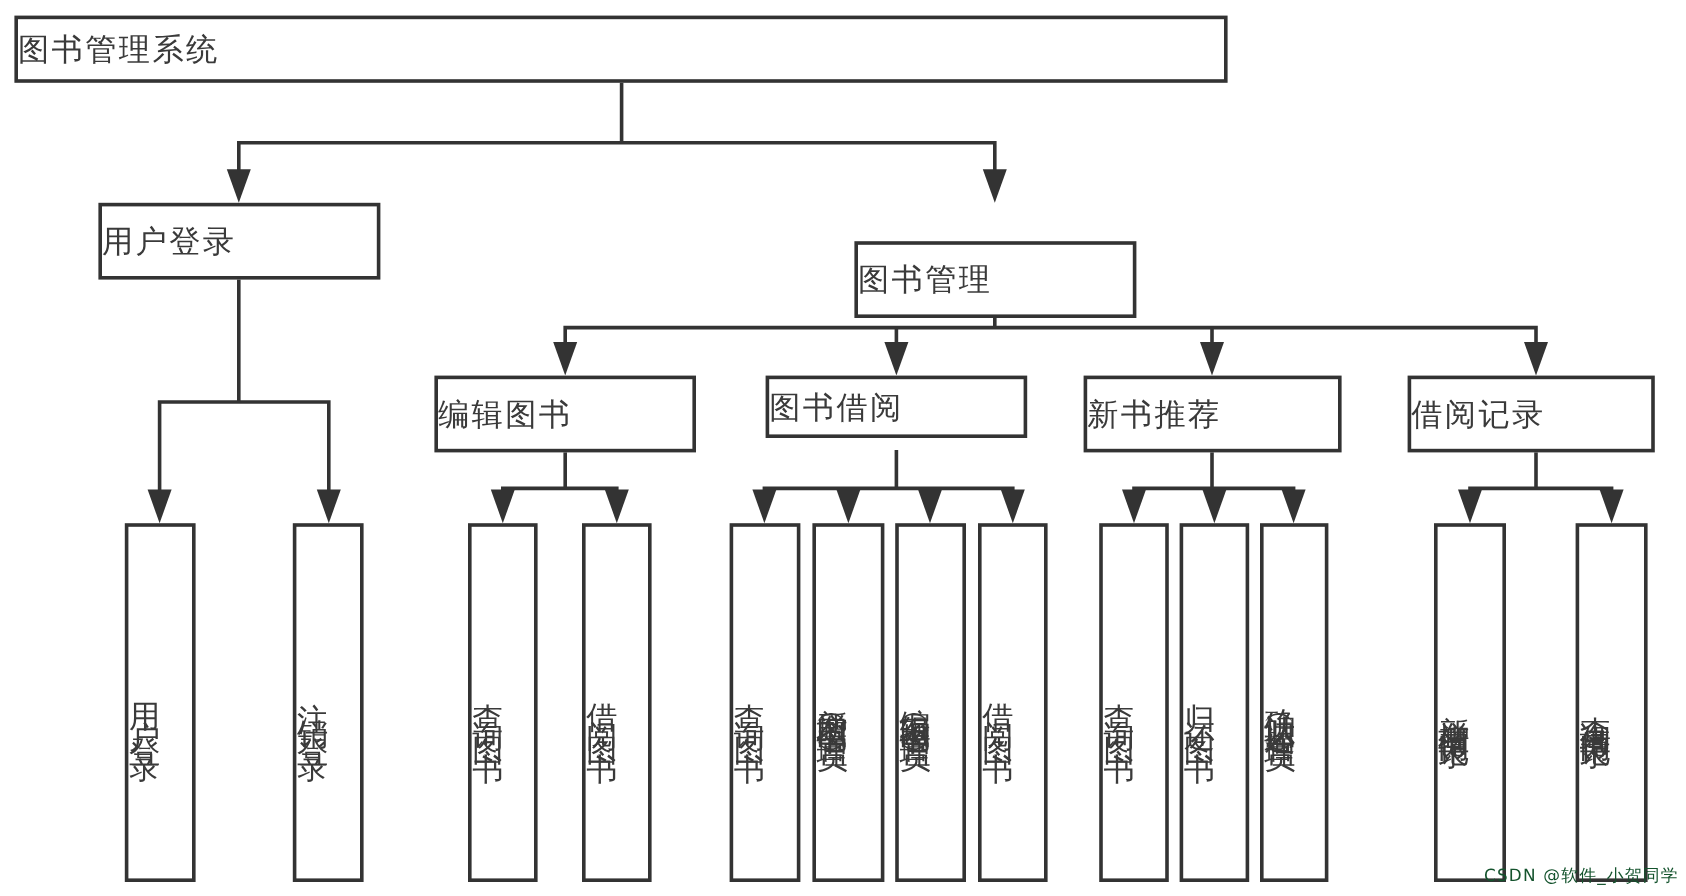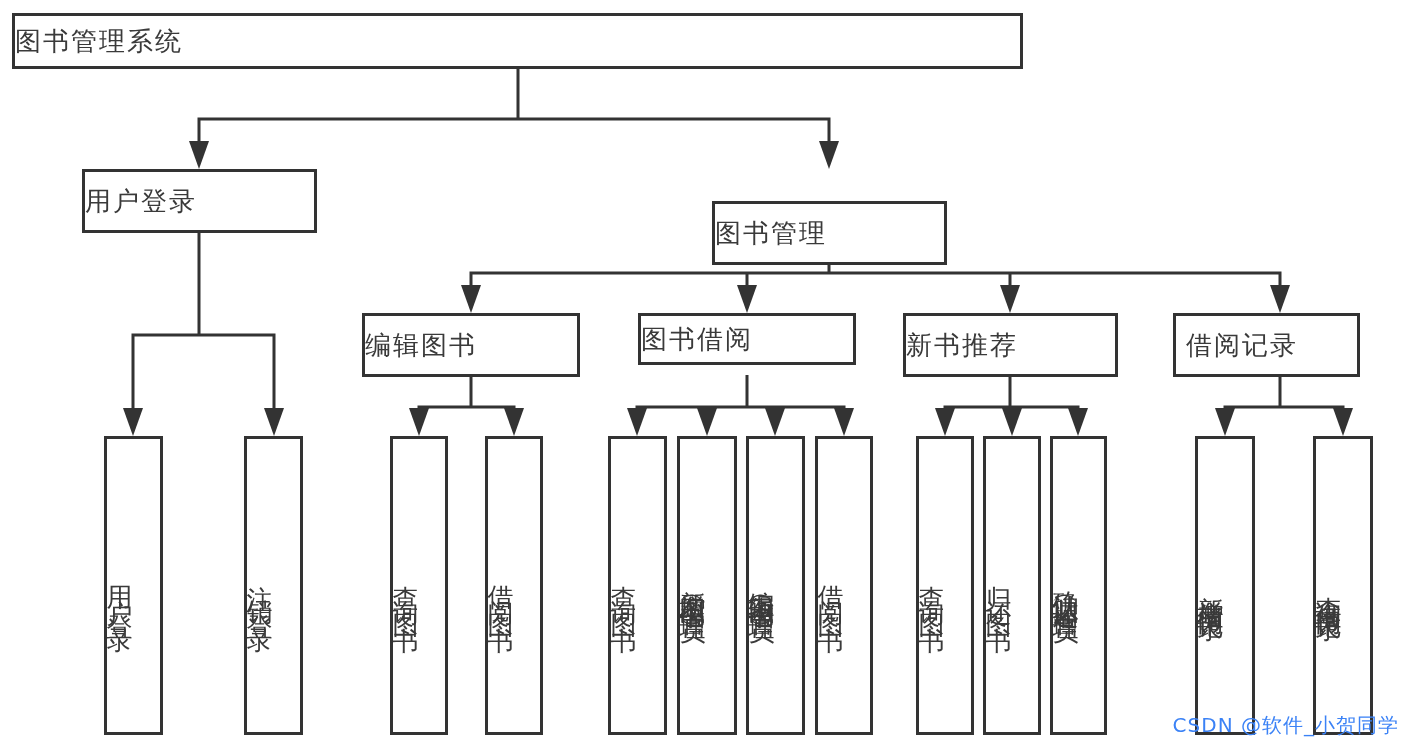--- a/index.html
+++ b/index.html
@@ -25,22 +25,22 @@
   .vbox span{
     writing-mode:vertical-rl;
     font-size:26px;
     line-height:1;
   }
   .sp-wide span{letter-spacing:14px;padding-top:14px;}
   .sp-narrow span{letter-spacing:4px;padding-top:4px;}
   #watermark{
     position:absolute;
     right:6px;bottom:8px;
-    font-size:20px;
-    color:#3b82f6;
+    font-size:14px;
+    color:#14532d;
     letter-spacing:1px;
     z-index:3;
     white-space:nowrap;
   }
 </style>
 </head>
 <body>
 
 <div id="canvas">
 
@@ -100,21 +100,21 @@
 
   <div class="node hbox" style="left:362px;top:313px;width:218px;height:64px;">
     <span>编辑图书</span>
   </div>
   <div class="node hbox" style="left:638px;top:313px;width:218px;height:52px;">
     <span>图书借阅</span>
   </div>
   <div class="node hbox" style="left:903px;top:313px;width:215px;height:64px;">
     <span>新书推荐</span>
   </div>
-  <div class="node hbox" style="left:1173px;top:313px;width:187px;height:64px;padding-left:10px;">
+  <div class="node hbox" style="left:1173px;top:313px;width:206px;height:64px;">
     <span>借阅记录</span>
   </div>
 
   <div class="node vbox sp-wide" style="left:104px;width:59px;">
     <span>用户登录</span>
   </div>
   <div class="node vbox sp-wide" style="left:244px;width:59px;">
     <span>注销登录</span>
   </div>
 

